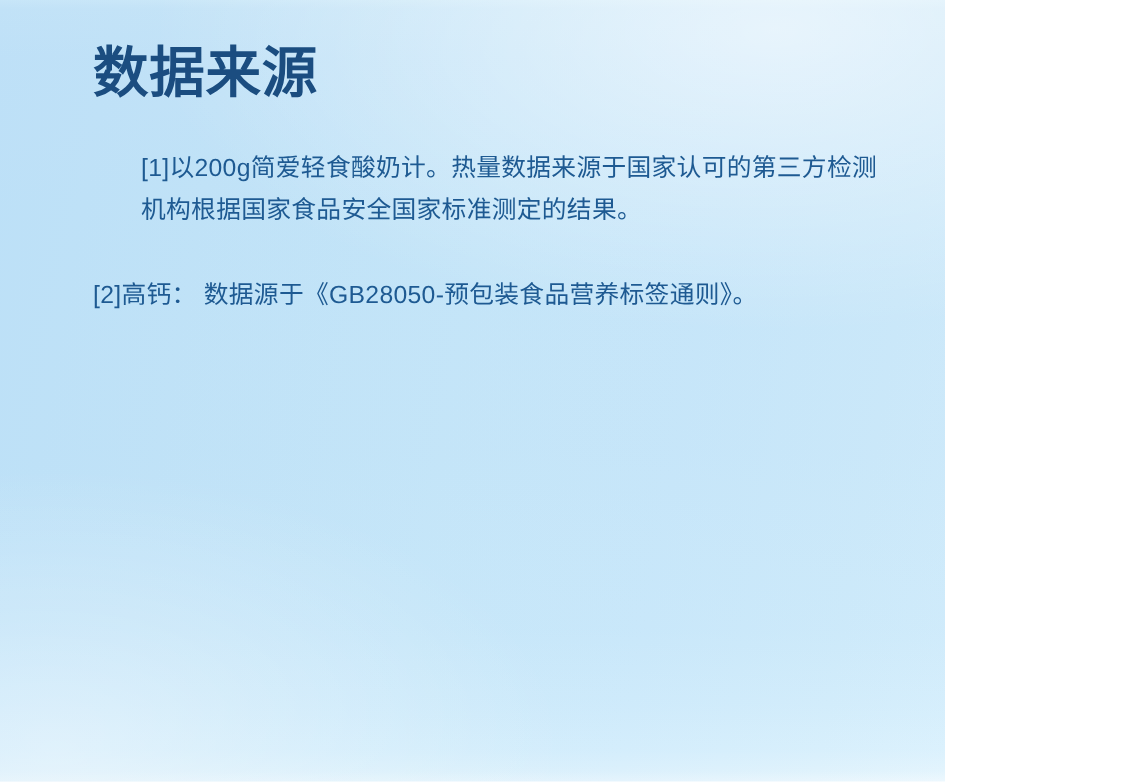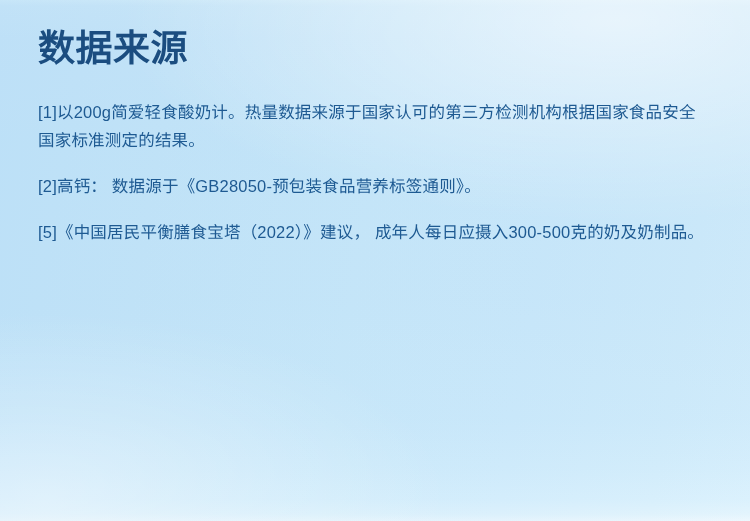--- a/index.html
+++ b/index.html
@@ -11,21 +11,21 @@
     width: 750px;
     height: 521px;
     overflow: hidden;
     font-family: "Liberation Sans", "DejaVu Sans", sans-serif;
     background: #ffffff;
   }
 
   
   .page {
     position: relative;
-    width: 750px;
+    width: 630px;
     height: 521px;
     box-sizing: border-box;
     background:
       linear-gradient(180deg,
         #eaf6fc 0px,
         #e3f2fb 6px,
         #dff0fb 40px,
         #ddf0fb 150px,
         #ddf0fb 300px,
         #e0f2fc 420px,
@@ -34,20 +34,21 @@
         #f4fbfe 514px,
         #ffffff 521px),
       linear-gradient(100deg,
         #d9eefb 0%,
         #ddf0fb 22%,
         #e2f3fc 48%,
         #e5f4fd 70%,
         #e9f6fd 88%,
         #edf8fe 100%);
     background-blend-mode: multiply, normal;
+    padding-left: 24px;
   }
 
   
   .page::before {
     content: "";
     position: absolute;
     inset: 0;
     pointer-events: none;
     background:
       radial-gradient(120% 70% at 82% 4%, rgba(255,255,255,0.55) 0%, rgba(255,255,255,0.0) 55%),
@@ -79,31 +80,30 @@
     list-style: none;
   }
   .ref-item {
     font-size: 16.5px;
     line-height: 28px;
     color: #1e5a92;
     letter-spacing: 0.2px;
     text-align: left;
   }
   .ref-item.first { margin-top: 26px; }
-  .ref-item        { margin-top: 18px; }
-  .ref-item.first  { margin-top: 26px; }
+  .ref-item        { margin-top: 29px; }
+  .ref-item.first  { margin-top: 26px; margin-left: 32px; }
 </style>
 </head>
 <body>
 
 <div class="page">
   <div class="content">
 
     <h1 class="page-title">数据来源</h1>
 
     <ul class="ref-list">
       <li class="ref-item first">[1]以200g简爱轻食酸奶计。热量数据来源于国家认可的第三方检测机构根据国家食品安全国家标准测定的结果。</li>
       <li class="ref-item">[2]高钙： 数据源于《GB28050-预包装食品营养标签通则》。</li>
-      <li class="ref-item">[5]《中国居民平衡膳食宝塔（2022）》建议， 成年人每日应摄入300-500克的奶及奶制品。</li>
     </ul>
 
   </div>
 </div>
 
 </body></html>

